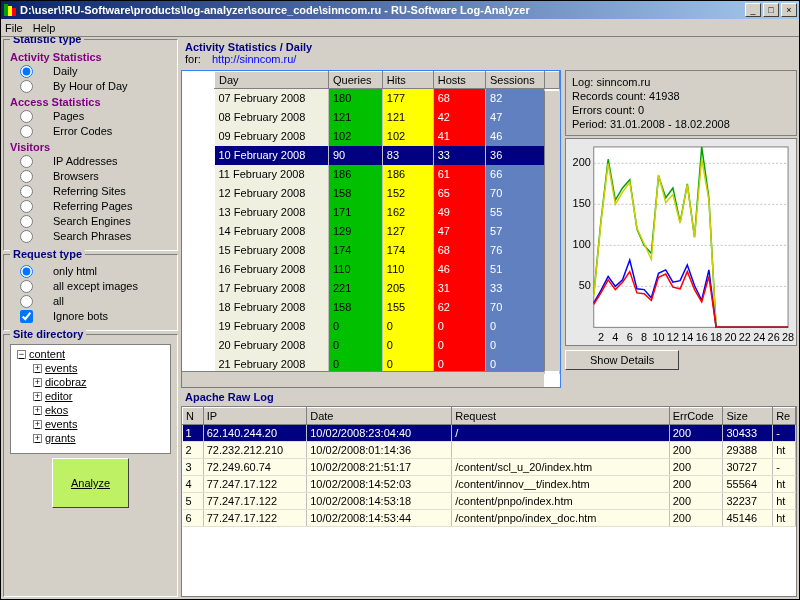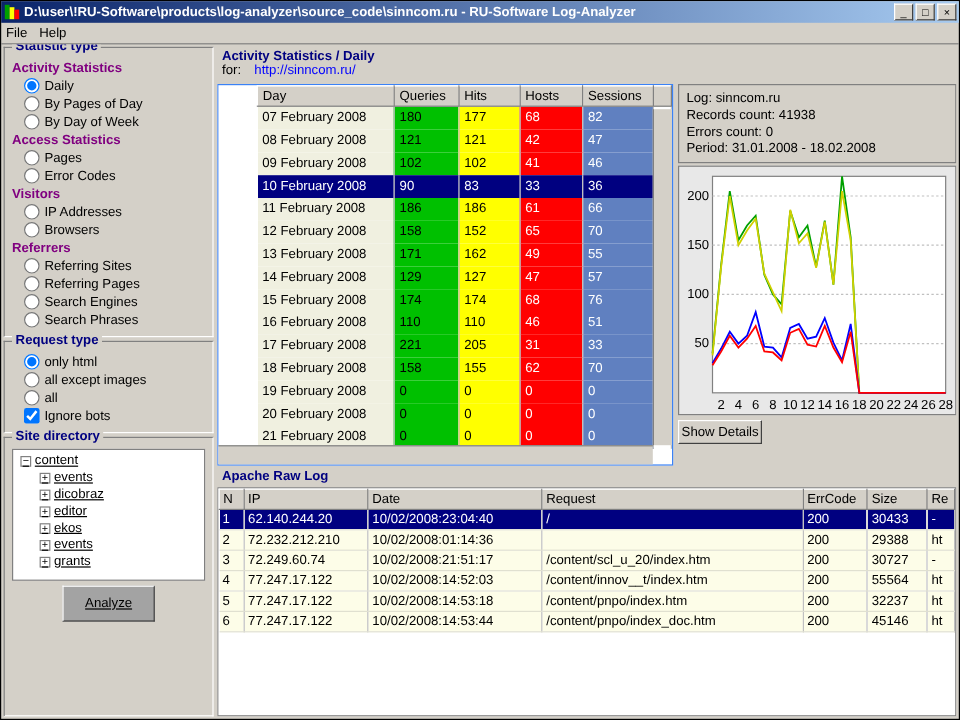--- a/index.html
+++ b/index.html
@@ -11,27 +11,27 @@
 .titlebar .btns { display: flex; gap: 2px; }
 .titlebar .btn { width: 16px; height: 14px; background: #d4d0c8; border: 1px solid #fff; border-right-color: #404040; border-bottom-color: #404040; color: #000; font-size: 9px; text-align: center; line-height: 12px; font-family: Arial; }
 .menubar { height: 18px; display: flex; align-items: center; padding: 0 4px; gap: 10px; border-bottom: 1px solid #808080; }
 .menubar span { cursor: default; }
 .content { flex: 1; display: flex; padding: 2px; gap: 3px; overflow: hidden; }
 .left { width: 175px; display: flex; flex-direction: column; gap: 3px; }
 .right { flex: 1; display: flex; flex-direction: column; gap: 3px; overflow: hidden; }
 .group { border: 1px solid #fff; border-left-color: #808080; border-top-color: #808080; position: relative; padding: 9px 6px 6px 6px; }
 .group .legend { position: absolute; top: -7px; left: 6px; background: #d4d0c8; padding: 0 3px; color: #000080; font-weight: bold; }
 .subhead { color: #800080; font-weight: bold; margin: 2px 0 1px 0; }
-.radio-row, .check-row { display: flex; align-items: center; gap: 4px; padding: 1px 0 1px 10px; }
+.radio-row, .check-row { display: flex; align-items: flex-start; gap: 20px; padding: 1px 0 1px 10px; }
 .radio-row input, .check-row input { margin: 0; }
 .tree { border: 1px solid #808080; background: #fff; height: 110px; overflow: auto; padding: 2px; }
 .tree-item { padding: 1px 0 1px 4px; display:flex; align-items:center; gap:3px; }
 .tree-item.child { padding-left: 20px; }
 .box { width:9px; height:9px; border:1px solid #808080; text-align:center; line-height:7px; font-size:9px; }
-.btn-a { margin: 4px auto 0 auto; display: block; padding: 8px 18px; background: #a3a3a3; border: 1px solid #fff; border-right-color:#404040; border-bottom-color:#404040; }
+.btn-a { margin: 4px auto 0 auto; display: block; padding: 18px 18px; background: #bef264; border: 1px solid #fff; border-right-color:#404040; border-bottom-color:#404040; }
 .stats-head { padding: 2px 4px; }
 .stats-head .t1 { color: #000080; font-weight: bold; }
 .stats-head .t2 { color: #000; }
 .stats-head .url { color: #0000ff; margin-left: 8px; }
 .mid { display: flex; gap: 4px; height: 318px; }
 .table-wrap { flex: 1; border: 1px solid #3b82f6; background: #fff; display: flex; flex-direction: column; position: relative; padding-left: 32px; }
 .tbl { width: 100%; border-collapse: collapse; }
 .tbl th { background: #d4d0c8; border: 1px solid #808080; border-top-color:#fff; border-left-color:#fff; padding: 2px 4px; text-align: left; font-weight: normal; }
 .tbl td { padding: 2px 4px; border-right: 1px solid #c0c0c0; }
 .tbl tbody tr { height: 19px; }
@@ -40,21 +40,21 @@
 .c-h { background: #ffff00; width: 55px;}
 .c-host { background: #ff0000; color:#fff; width: 55px;}
 .c-sess { background: #6080c0; color:#fff;width: 60px; }
 .sel td { background: #000080 !important; color: #fff !important; }
 .scroll-v { position:absolute; right:0; top:20px; bottom:16px; width:16px; background:#d4d0c8; border-left:1px solid #808080; }
 .scroll-h { position:absolute; left:0; right:16px; bottom:0; height:16px; background:#d4d0c8; border-top:1px solid #808080; }
 .sidepane { width: 232px; display:flex; flex-direction:column; gap:2px; }
 .info { border:1px solid #808080; background:#d4d0c8; padding:4px 6px; line-height:14px; height: 66px; }
 .chart { border:1px solid #808080; background:#e8e8e8; height: 208px; position:relative; }
 .chart svg { position:absolute; inset:0; }
-.btn-show { align-self:flex-start; padding:3px 2px; background:#d4d0c8; border:1px solid #fff; border-right-color:#404040; border-bottom-color:#404040; margin-top:2px; }
+.btn-show { align-self:flex-start; padding:3px 24px; background:#d4d0c8; border:1px solid #fff; border-right-color:#404040; border-bottom-color:#404040; margin-top:2px; }
 .raw-head { color:#000080; font-weight:bold; padding: 0 4px; }
 .raw-wrap { flex:1; border:1px solid #808080; background:#fff; overflow:hidden; position:relative; }
 .raw { width:100%; border-collapse:collapse; }
 .raw th { background:#d4d0c8; border:1px solid #808080; border-top-color:#fff; border-left-color:#fff; padding:2px 3px; text-align:left; font-weight:normal; white-space:nowrap; }
 .raw td { padding:2px 3px; border-right:1px solid #c0c0c0; border-bottom:1px solid #e0e0d0; background:#fdfde8; white-space:nowrap; overflow:hidden; }
 .raw tr.sel td { background:#000080 !important; color:#fff !important; }
 .col-n{width:20px;} .col-ip{width:100px;} .col-date{width:140px;} .col-req{width:210px;} .col-err{width:52px;} .col-size{width:48px;} .col-re{width:22px;margin-left:44px;}
 </style>
 </head>
 <body>
@@ -81,45 +81,40 @@
     <div class="left">
       <div class="group">
         <div class="legend">Statistic type</div>
         <div class="subhead">Activity Statistics</div>
         <label class="radio-row">
             <input type="radio" checked="" style="">
             <span>Daily</span>
           </label>
         <label class="radio-row">
             <input type="radio" style="">
-            <span>By Pages of Day</span>
-          </label>
-        <label class="radio-row">
-            <input type="radio" style="">
-            <span>By Day of Week</span>
+            <span>By Hour of Day</span>
           </label>
         <div class="subhead">Access Statistics</div>
         <label class="radio-row">
             <input type="radio" style="">
             <span>Pages</span>
           </label>
         <label class="radio-row">
             <input type="radio" style="">
             <span>Error Codes</span>
           </label>
         <div class="subhead">Visitors</div>
         <label class="radio-row">
             <input type="radio" style="">
             <span>IP Addresses</span>
           </label>
         <label class="radio-row">
             <input type="radio" style="">
             <span>Browsers</span>
           </label>
-        <div class="subhead">Referrers</div>
         <label class="radio-row">
             <input type="radio" style="">
             <span>Referring Sites</span>
           </label>
         <label class="radio-row">
             <input type="radio" style="">
             <span>Referring Pages</span>
           </label>
         <label class="radio-row">
             <input type="radio" style="">

